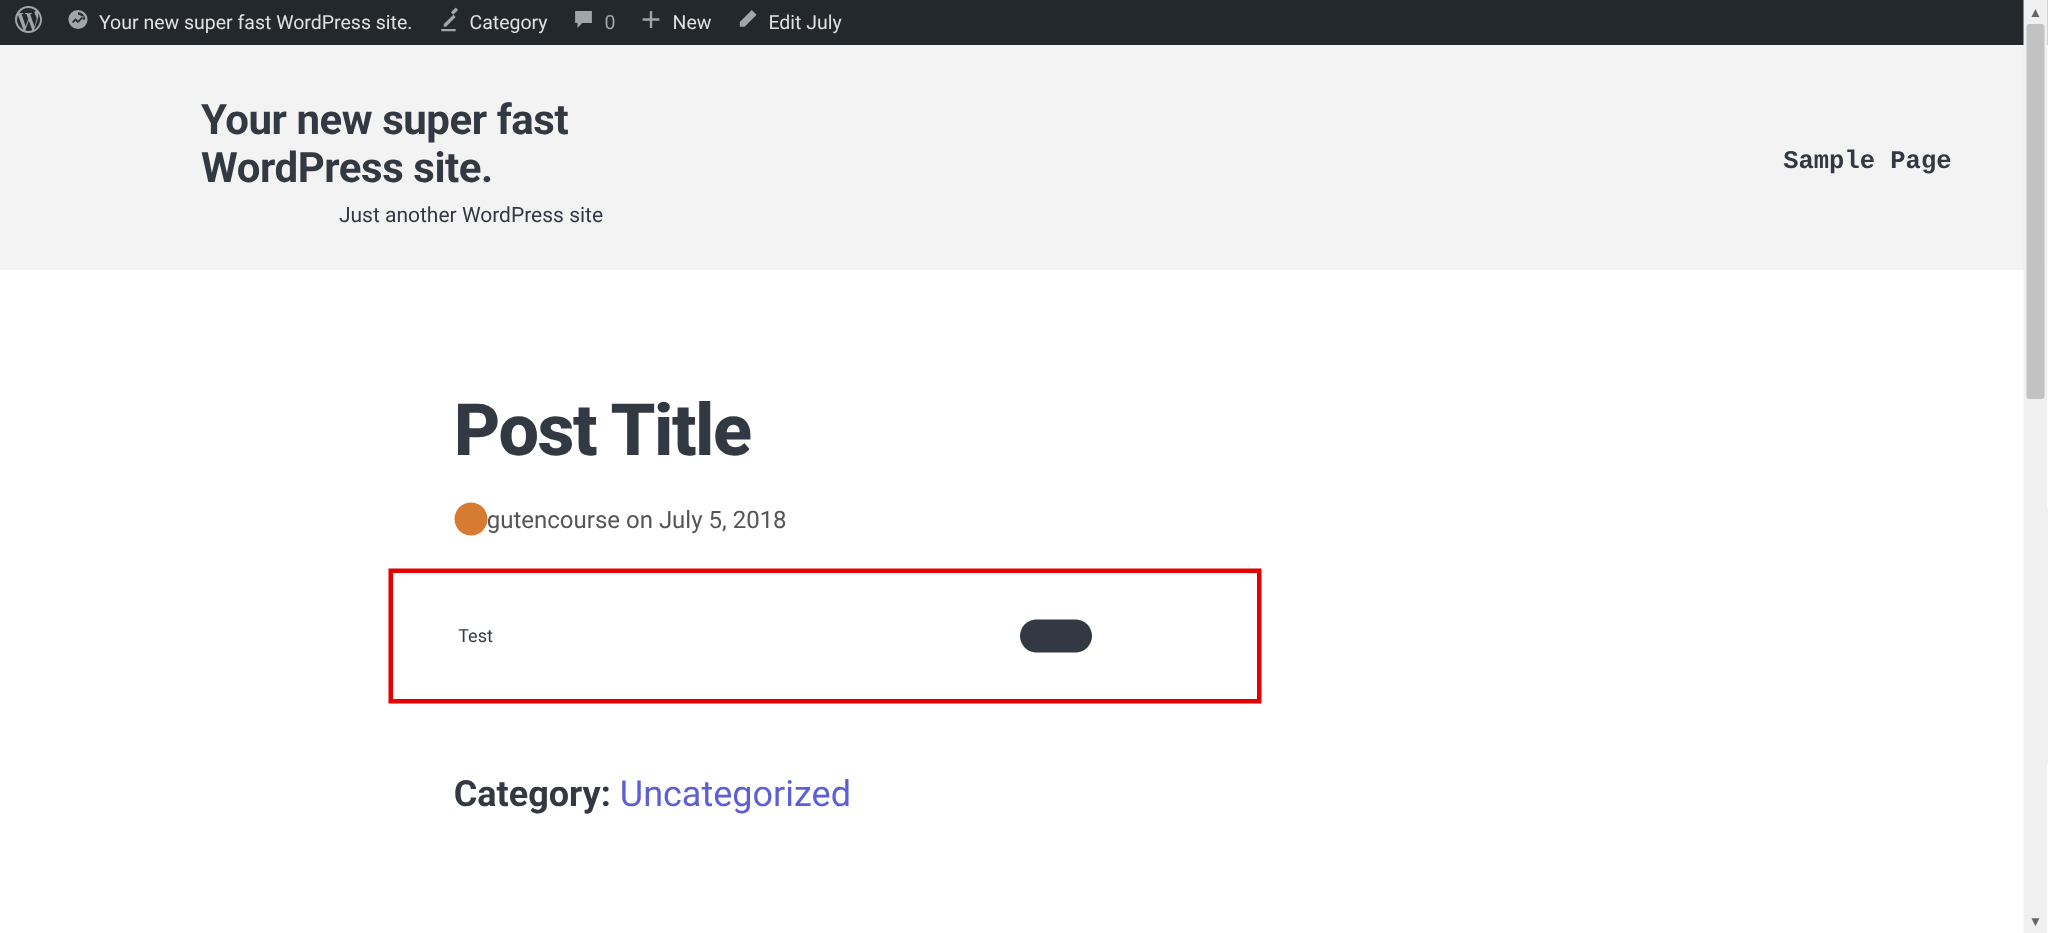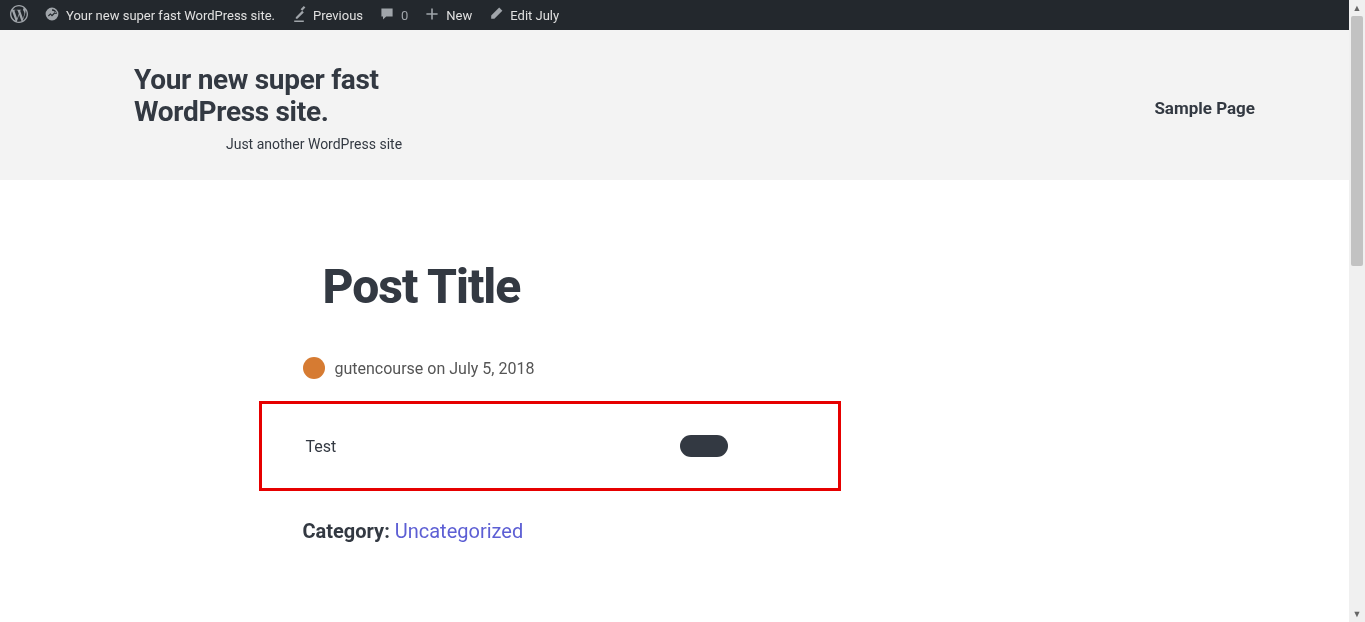--- a/index.html
+++ b/index.html
@@ -67,21 +67,22 @@
     line-height: 1.15;
     letter-spacing: -0.3px;
   }
   .site-tagline {
     font-size: 14px;
     color: #333942;
     margin-top: 8px;
     text-align: center;
   }
   .site-nav {
-    margin-right: 110px;
+    margin-right: 64px;
+    font-family: Liberation Mono, monospace;
   }
   .site-nav-item {
     font-size: 17px;
     font-weight: 700;
     color: #333942;
     cursor: pointer;
   }
 
   
   .content {
@@ -91,27 +92,25 @@
   .post {
     width: 760px;
     margin: 0 auto;
     padding-top: 78px;
   }
   .post-title {
     font-size: 48px;
     font-weight: 800;
     color: #333942;
     letter-spacing: -1px;
-    margin-left: 20px;
   }
   .post-meta {
     display: flex;
     align-items: center;
-    margin-top: 42px;
-    gap: 10px;
+    margin-top: 20px;
     font-size: 16px;
     color: #555;
     text-align: right;
   }
   .meta-avatar {
     width: 22px;
     height: 22px;
     border-radius: 50%;
     background: #d67b32;
     display: inline-block;
@@ -121,34 +120,34 @@
     margin-top: 22px;
     margin-left: -44px;
     width: 582px;
     height: 90px;
     position: relative;
     display: flex;
     align-items: center;
     padding-left: 44px;
   }
   .test-text {
-    font-size: 16px;
+    font-size: 12px;
     color: #333942;
   }
   .pill {
     position: absolute;
     left: 418px;
     width: 48px;
     height: 22px;
     border-radius: 12px;
     background: #333942;
   }
   .category-line {
-    margin-top: 28px;
-    font-size: 20px;
+    margin-top: 46px;
+    font-size: 24px;
     color: #333942;
   }
   .cat-label { font-weight: 700; }
   .cat-link { color: #5d5fd4; font-weight: 400; cursor: pointer; }
 
   .prev-line {
     margin-top: 82px;
     font-size: 16px;
     font-weight: 700;
     color: #333942;
@@ -201,21 +200,21 @@
           </svg>
       </span>
       <span>Your new super fast WordPress site.</span>
     </div>
     <div class="admin-item">
       <span>
         <svg width="16" height="16" viewBox="0 0 20 20">
             <path d="M18 2l-4 4-2-2 4-4 2 2zM6 14l8-8 2 2-8 8H6v-2zm-2 4h12v2H4v-2z"></path>
           </svg>
       </span>
-      <span>Previous</span>
+      <span>Category</span>
     </div>
     <div class="admin-item">
       <span>
         <svg width="16" height="16" viewBox="0 0 20 20">
             <path d="M3 3h14v10H9l-4 4v-4H3V3z"></path>
           </svg>
       </span>
       <span class="count">0</span>
     </div>
     <div class="admin-item">

